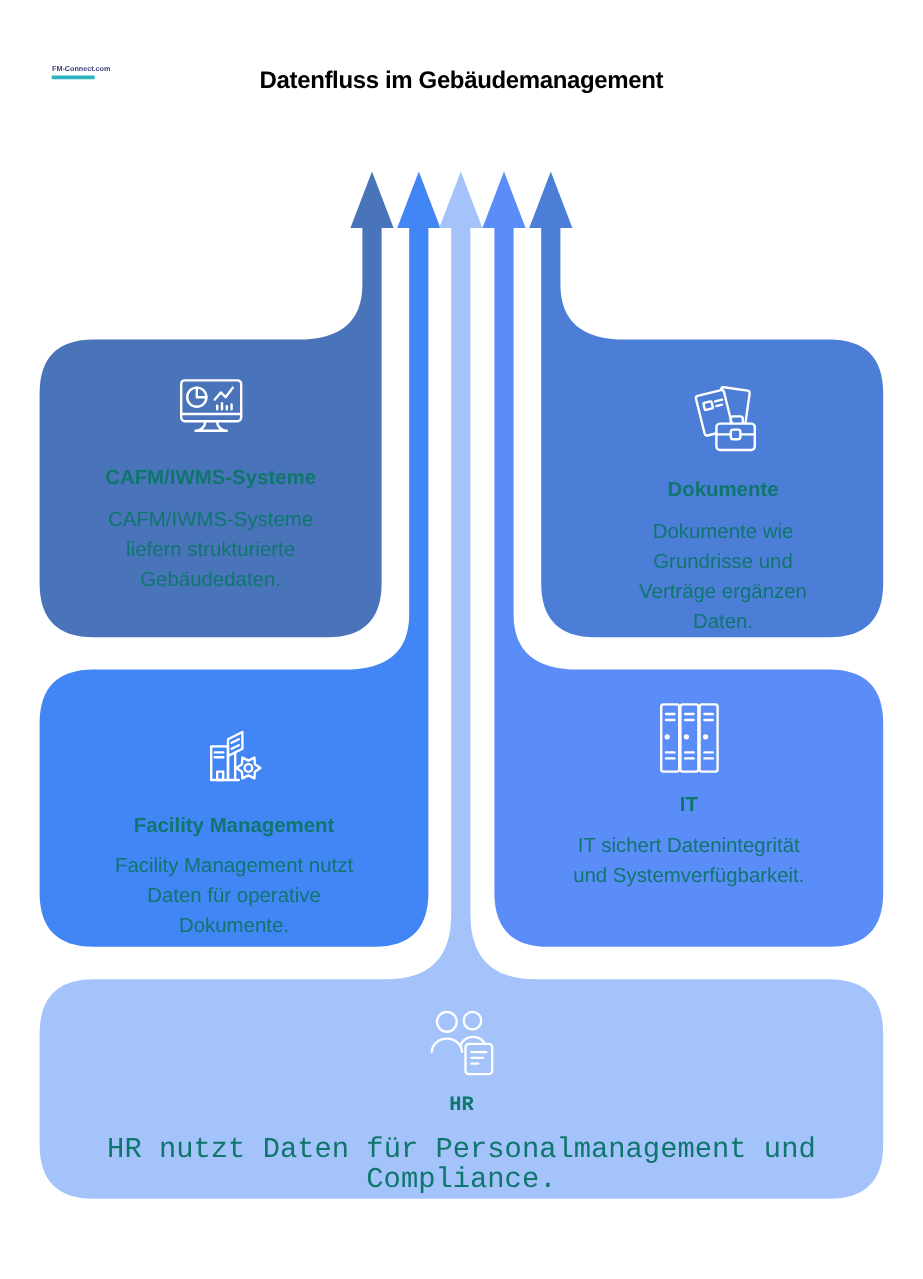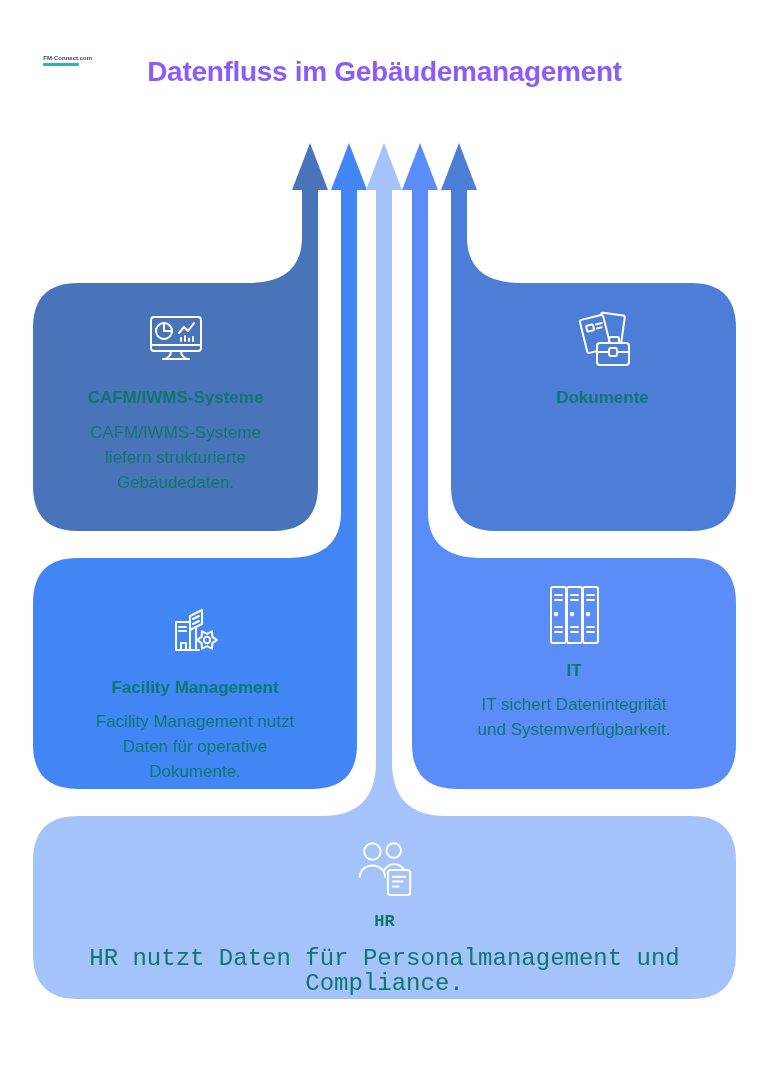--- a/index.html
+++ b/index.html
@@ -2,39 +2,39 @@
 <html><head>
 <meta charset="utf-8">
 <style>
   html,body { margin:0; padding:0; background:#ffffff; }
   .stage {
     position:relative; width:769px; height:1066px; background:#ffffff;
     font-family:"Liberation Sans", sans-serif; overflow:hidden; margin:0 auto;
   }
   .page-title {
     position:absolute; top:56px; left:0; width:769px; text-align:center;
-    font-size:28px; font-weight:700; color:#8b5cf6; letter-spacing:-0.3px;
+    font-size:20px; font-weight:700; color:#000000; letter-spacing:-0.3px;
   }
   .logo {
     position:absolute; left:40px; top:55px; width:52px; height:18px;
     display:flex; align-items:flex-start; gap:2px;
   }
   .logo-text-col { display:flex; flex-direction:column; gap:1px; }
   .logo-text { font-size:6px; font-weight:700; color:#3a3f7a; line-height:7px; white-space:nowrap; }
   .logo-tagline { width:36px; height:2.5px; background:#2bb3c0; border-radius:1px; }
   svg.funnel { position:absolute; left:0; top:0; }
   .card {
     position:absolute; display:flex; flex-direction:column; align-items:center;
     color:#0f766e; text-align:center; box-sizing:border-box;
   }
   .card .icon { flex:0 0 auto; }
   .card-title { font-size:17px; font-weight:700; line-height:22px; }
   .card-body { font-size:17px; line-height:25px; white-space:pre-line; }
   .card-cafm      { left:33px;  top:283px; width:285px; height:248px; padding-top:26px; }
-  .card-dokumente { left:451px; top:283px; width:303px; height:248px; padding-top:26px; }
+  .card-dokumente { left:451px; top:283px; width:303px; height:248px; padding-top:36px; }
   .card-facility  { left:33px;  top:558px; width:324px; height:231px; padding-top:42px; }
   .card-it        { left:412px; top:558px; width:324px; height:231px; padding-top:25px;border-radius:19px; }
   .card-hr        { left:33px;  top:816px; width:703px; height:183px; padding-top:21px;font-family:Liberation Mono, monospace; }
   .card-cafm .card-title, .card-dokumente .card-title { margin-top:14px; }
   .card-facility .card-title, .card-it .card-title    { margin-top:13px; }
   .card-hr .card-title { margin-top:12px; }
   .card-cafm .card-body, .card-dokumente .card-body { margin-top:11px; }
   .card-facility .card-body, .card-it .card-body    { margin-top:10px; }
   .card-hr .card-body { margin-top:13px; font-size:24px; }
 </style>
@@ -98,20 +98,24 @@
           <line x1="27" y1="16" x2="33" y2="16"></line>
           <line x1="27" y1="20" x2="32" y2="20"></line>
         </g>
         <path d="M38 34 v-4 a2 2 0 0 1 2 -2 h6 a2 2 0 0 1 2 2 v4"></path>
         <rect x="26" y="34" width="32" height="22" rx="3" fill="#4C7ED7"></rect>
         <line x1="26" y1="43" x2="58" y2="43"></line>
         <rect x="38" y="39" width="8" height="8" rx="2" fill="#4C7ED7"></rect>
       </g>
     </svg>
     <div class="card-title">Dokumente</div>
+    <div class="card-body">Dokumente wie
+Grundrisse und
+Verträge ergänzen
+Daten.</div>
   </div>
 
   <div class="card card-facility">
     <svg class="icon" width="64" height="64" viewBox="0 0 64 64">
       <g fill="none" stroke-width="2" stroke-linecap="round" stroke-linejoin="round" stroke="#FFFFFF">
         <rect x="13" y="22" width="14" height="28"></rect>
         <line x1="16" y1="27" x2="23" y2="27"></line>
         <line x1="16" y1="31" x2="23" y2="31"></line>
         <rect x="18" y="43" width="5" height="7"></rect>
         <path d="M27 50 V16 L39 10 V24 L27 30"></path>

